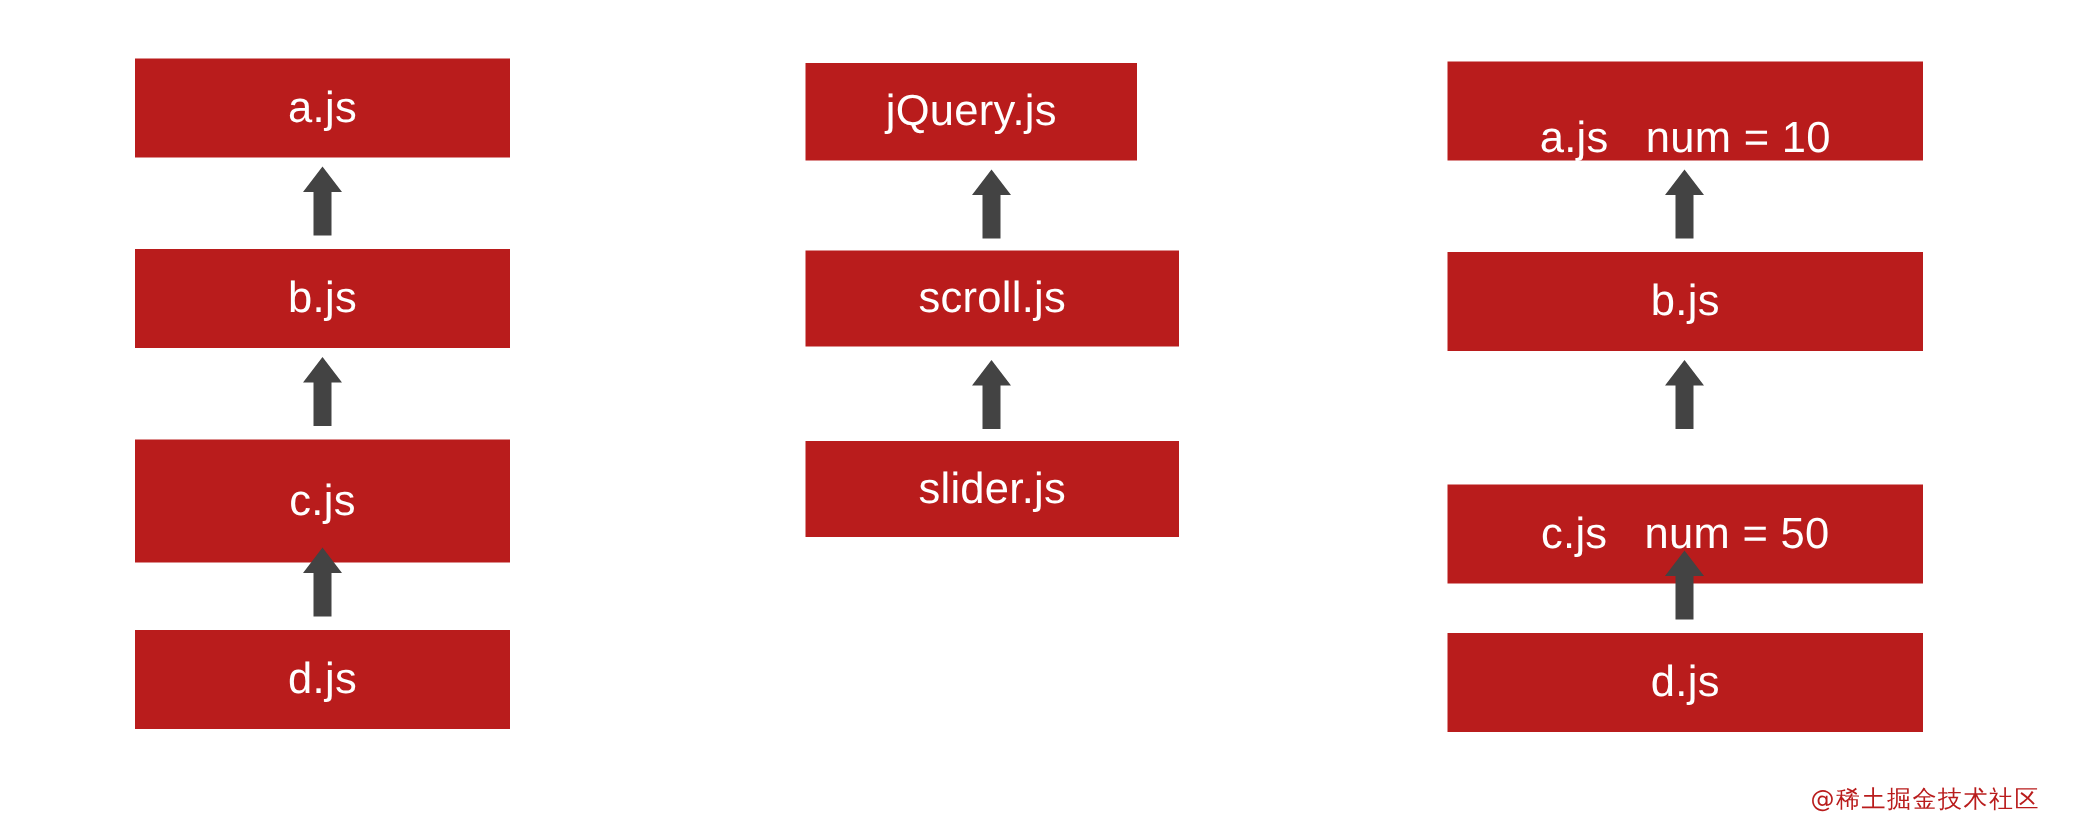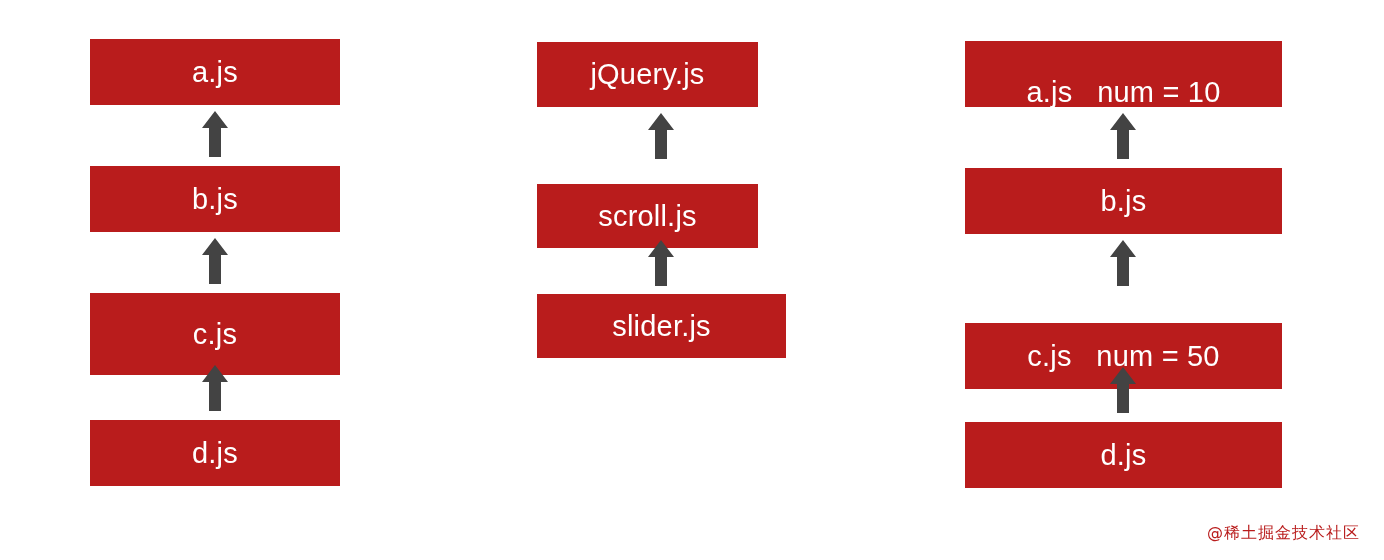--- a/index.html
+++ b/index.html
@@ -122,21 +122,21 @@
     <div class="node-box" style="left:537px; top:42px; width:221px; height:65px;">
       <span class="node-label">jQuery.js</span>
     </div>
 
     <div class="arrow" style="left:646px; top:110px;">
       <svg viewBox="0 0 30 50" xmlns="http://www.w3.org/2000/svg" aria-hidden="true">
         <path d="M15 3 L28 20 L21 20 L21 49 L9 49 L9 20 L2 20 Z" fill="#434343"></path>
       </svg>
     </div>
 
-    <div class="node-box" style="left:537px; top:184px; width:221px; height:64px;">
+    <div class="node-box" style="left:537px; top:167px; width:249px; height:64px;">
       <span class="node-label">scroll.js</span>
     </div>
 
     <div class="arrow" style="left:646px; top:237px;">
       <svg viewBox="0 0 30 50" xmlns="http://www.w3.org/2000/svg" aria-hidden="true">
         <path d="M15 3 L28 20 L21 20 L21 49 L9 49 L9 20 L2 20 Z" fill="#434343"></path>
       </svg>
     </div>
 
     <div class="node-box" style="left:537px; top:294px; width:249px; height:64px;">

